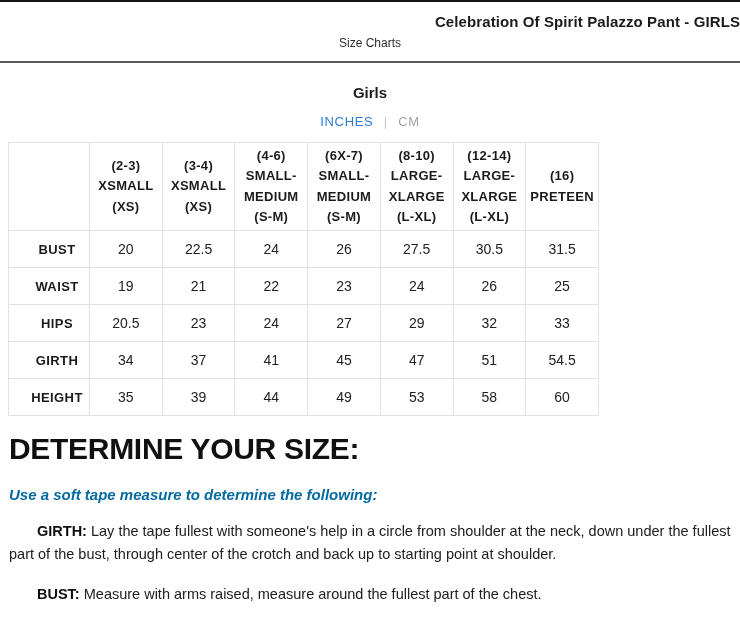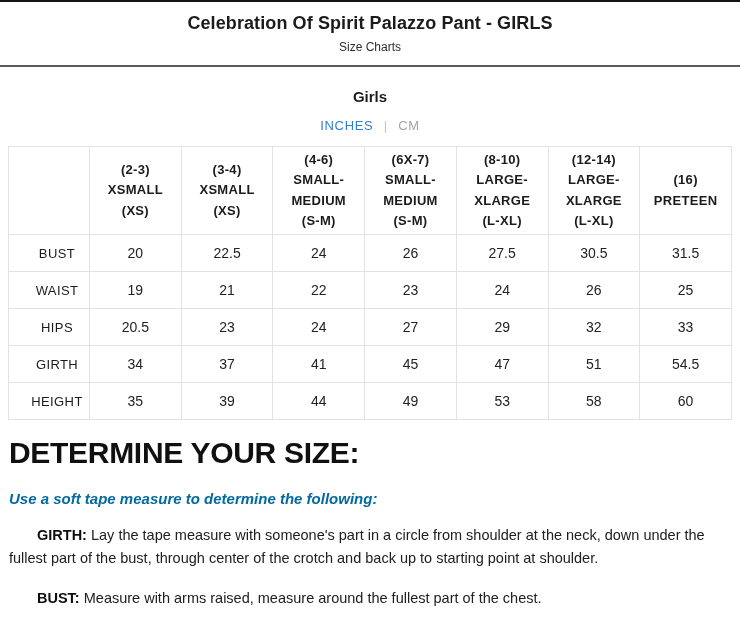--- a/index.html
+++ b/index.html
@@ -8,53 +8,53 @@
     width: 740px; height: 627px; overflow: hidden;
     background: #ffffff; color: #1b1b1b;
     font-family: "Liberation Sans", sans-serif;
   }
   .page-header {
     border-top: 2px solid #141414;
     border-bottom: 2px solid #5a5a5a;
     padding: 9px 0 11px;
     text-align: center;
   }
-  .page-title { font-size: 18px; font-weight: bold; margin: 2px 0 6px; letter-spacing: 0.1px; }
+  .page-title { font-size: 15px; font-weight: bold; margin: 2px 0 6px; letter-spacing: 0.1px; text-align: right; }
   .page-subtitle { font-size: 12px; color: #2e2e2e; }
 
   .gender-heading { text-align: center; font-size: 15px; font-weight: bold; margin-top: 21px; }
   .unit-toggle { text-align: center; font-size: 13px; margin-top: 13px; letter-spacing: 0.7px; }
   .unit-inches { color: #2f7cd6; cursor: pointer; }
   .unit-sep { color: #c6c6c6; margin: 0 6px; }
   .unit-cm { color: #a3a3a3; cursor: pointer; }
 
   table.size-chart {
     border-collapse: collapse;
     table-layout: fixed;
-    width: 724px;
+    width: 591px;
     margin: 13px 8px 0 8px;
   }
   .size-chart th, .size-chart td {
     border: 1px solid #e2e2e2;
     text-align: center;
     vertical-align: middle;
     padding: 0;
   }
   .size-chart col.label-col { width: 81px; }
   .size-chart thead th {
     height: 88px;
     font-size: 13px;
     font-weight: bold;
     line-height: 1.55;
     white-space: pre-line;
     letter-spacing: 0.3px;
   }
   .size-chart tbody th {
     font-size: 13px;
-    font-weight: normal;
+    font-weight: bold;
     letter-spacing: 0.4px;
     padding-left: 16px;
   }
   .size-chart tbody th, .size-chart tbody td { height: 37px; }
   .size-chart tbody td { font-size: 14px; color: #222; }
 
   .guide { padding: 0 9px; }
   .guide-heading {
     font-size: 30px;
     font-weight: bold;
@@ -186,21 +186,21 @@
     </tr>
   </tbody>
 </table>
 
 <section class="guide">
   <h1 class="guide-heading">DETERMINE YOUR SIZE:</h1>
   <div class="guide-intro">Use a soft tape measure to determine the following:</div>
 
   <p class="guide-item">
     <strong>GIRTH:</strong>
-    <span>Lay the tape measure with someone's part in a circle from shoulder at the neck, down under the fullest part of the bust, through center of the crotch and back up to starting point at shoulder.</span>
+    <span>Lay the tape fullest with someone's help in a circle from shoulder at the neck, down under the fullest part of the bust, through center of the crotch and back up to starting point at shoulder.</span>
   </p>
   <p class="guide-item">
     <strong>BUST:</strong>
     <span>Measure with arms raised, measure around the fullest part of the chest.</span>
   </p>
   <p class="guide-item">
     
     
   </p>
 

